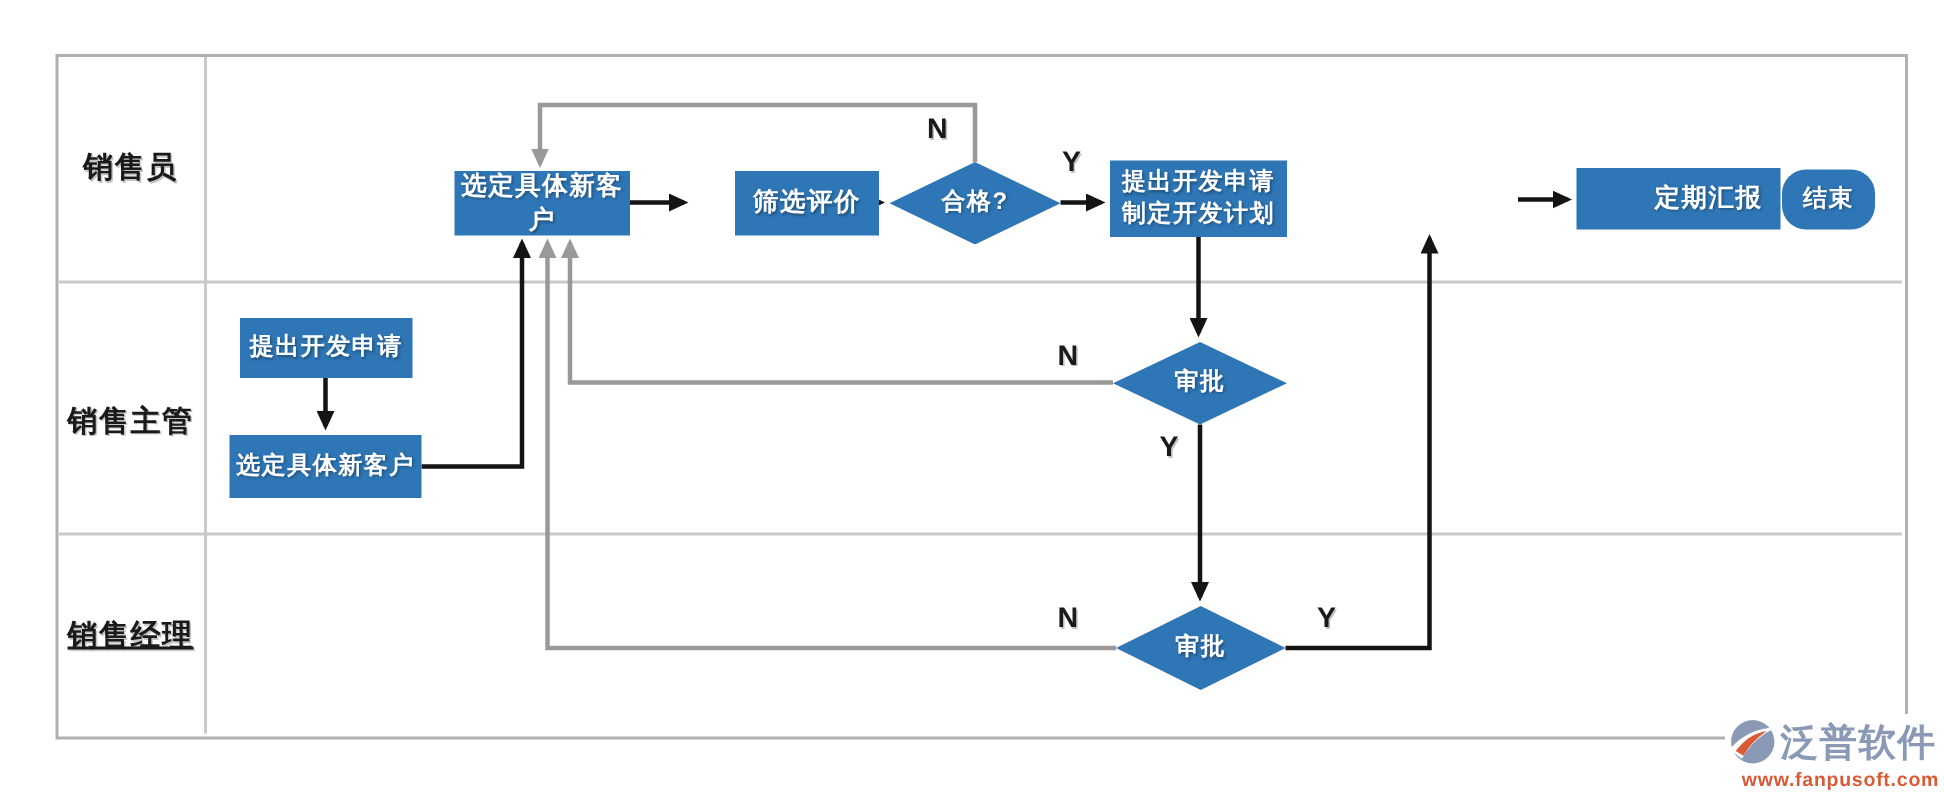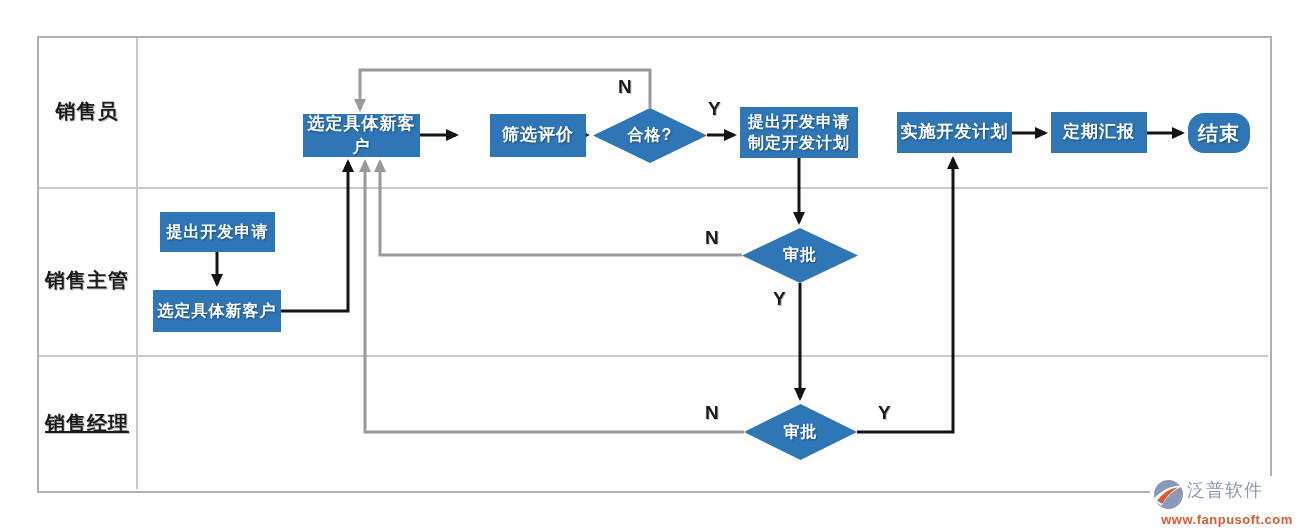--- a/index.html
+++ b/index.html
@@ -38,35 +38,35 @@
   .lane3{top:357px;height:132px;text-decoration:underline;}
   
   svg.wires{position:absolute;left:0;top:0;}
   
   .node{
     position:absolute;display:flex;align-items:center;justify-content:center;text-align:center;
     background:var(--node-blue);color:#ffffff;font-weight:bold;font-size:17px;
     letter-spacing:1px;text-shadow:1px 1px 2px rgba(0,0,0,0.35);line-height:1.3;
   }
   .diamond{clip-path:polygon(50% 0,100% 50%,50% 100%,0 50%);font-size:16px;}
-  .rounded{border-radius:16px;font-size:20px;}
+  .rounded{border-radius:16px;font-size:16px;}
   .two-line{font-size:16px;flex-direction:column;}
   
   .yn{
     position:absolute;font-size:19px;font-weight:bold;color:var(--label-text);
     text-shadow:1px 1px 0 #c4c4c4;
   }
   
   .logo{
     position:absolute;left:1150px;top:476px;width:146px;height:52px;background:#ffffff;
   }
   .logo .icon{position:absolute;left:2px;top:2px;}
   .logo .brand{
     position:absolute;left:37px;top:2px;width:108px;height:32px;
-    font-size:18px;font-weight:normal;color:var(--logo-text);letter-spacing:1px;white-space:nowrap;
+    font-size:25px;font-weight:bold;color:var(--logo-text);letter-spacing:1px;white-space:nowrap;
   }
   .logo .url{
     position:absolute;left:8px;top:36px;width:138px;text-align:center;
     font-size:13px;font-weight:bold;color:var(--logo-url);letter-spacing:0.5px;
   }
 </style>
 </head>
 <body>
 
 <div class="stage">
@@ -110,22 +110,21 @@
     </g>
   </svg>
 
   <div class="node" style="left:303px;top:114px;width:117px;height:43px;">选定具体新客户</div>
   <div class="node" style="left:462px;top:114px;width:96px;height:43px;margin-left:28px;">筛选评价</div>
   <div class="node diamond" style="left:593px;top:108px;width:114px;height:55px;">合格?</div>
   <div class="node two-line" style="left:740px;top:107px;width:118px;height:51px;">
     <span>提出开发申请</span>
     <span>制定开发计划</span>
   </div>
-  <div class="node" style="left:897px;top:112px;width:115px;height:41px;">实施开发计划</div>
-  <div class="node" style="left:1051px;top:112px;width:96px;height:41px;">定期汇报</div>
+  <div class="node" style="left:1051px;top:112px;width:96px;height:41px;padding-left:40px;">定期汇报</div>
   <div class="node rounded" style="left:1188px;top:113px;width:62px;height:40px;">结束</div>
   <div class="node" style="left:160px;top:212px;width:115px;height:40px;font-size:16px;">提出开发申请</div>
   <div class="node" style="left:153px;top:290px;width:128px;height:42px;font-size:16px;text-align:right;">选定具体新客户</div>
   <div class="node diamond" style="left:742px;top:228px;width:116px;height:55px;">审批</div>
   <div class="node diamond" style="left:744px;top:404px;width:113px;height:56px;">审批</div>
 
   <div class="yn" style="left:618px;top:76px;">N</div>
   <div class="yn" style="left:708px;top:98px;">Y</div>
   <div class="yn" style="left:705px;top:227px;">N</div>
   <div class="yn" style="left:773px;top:288px;">Y</div>

